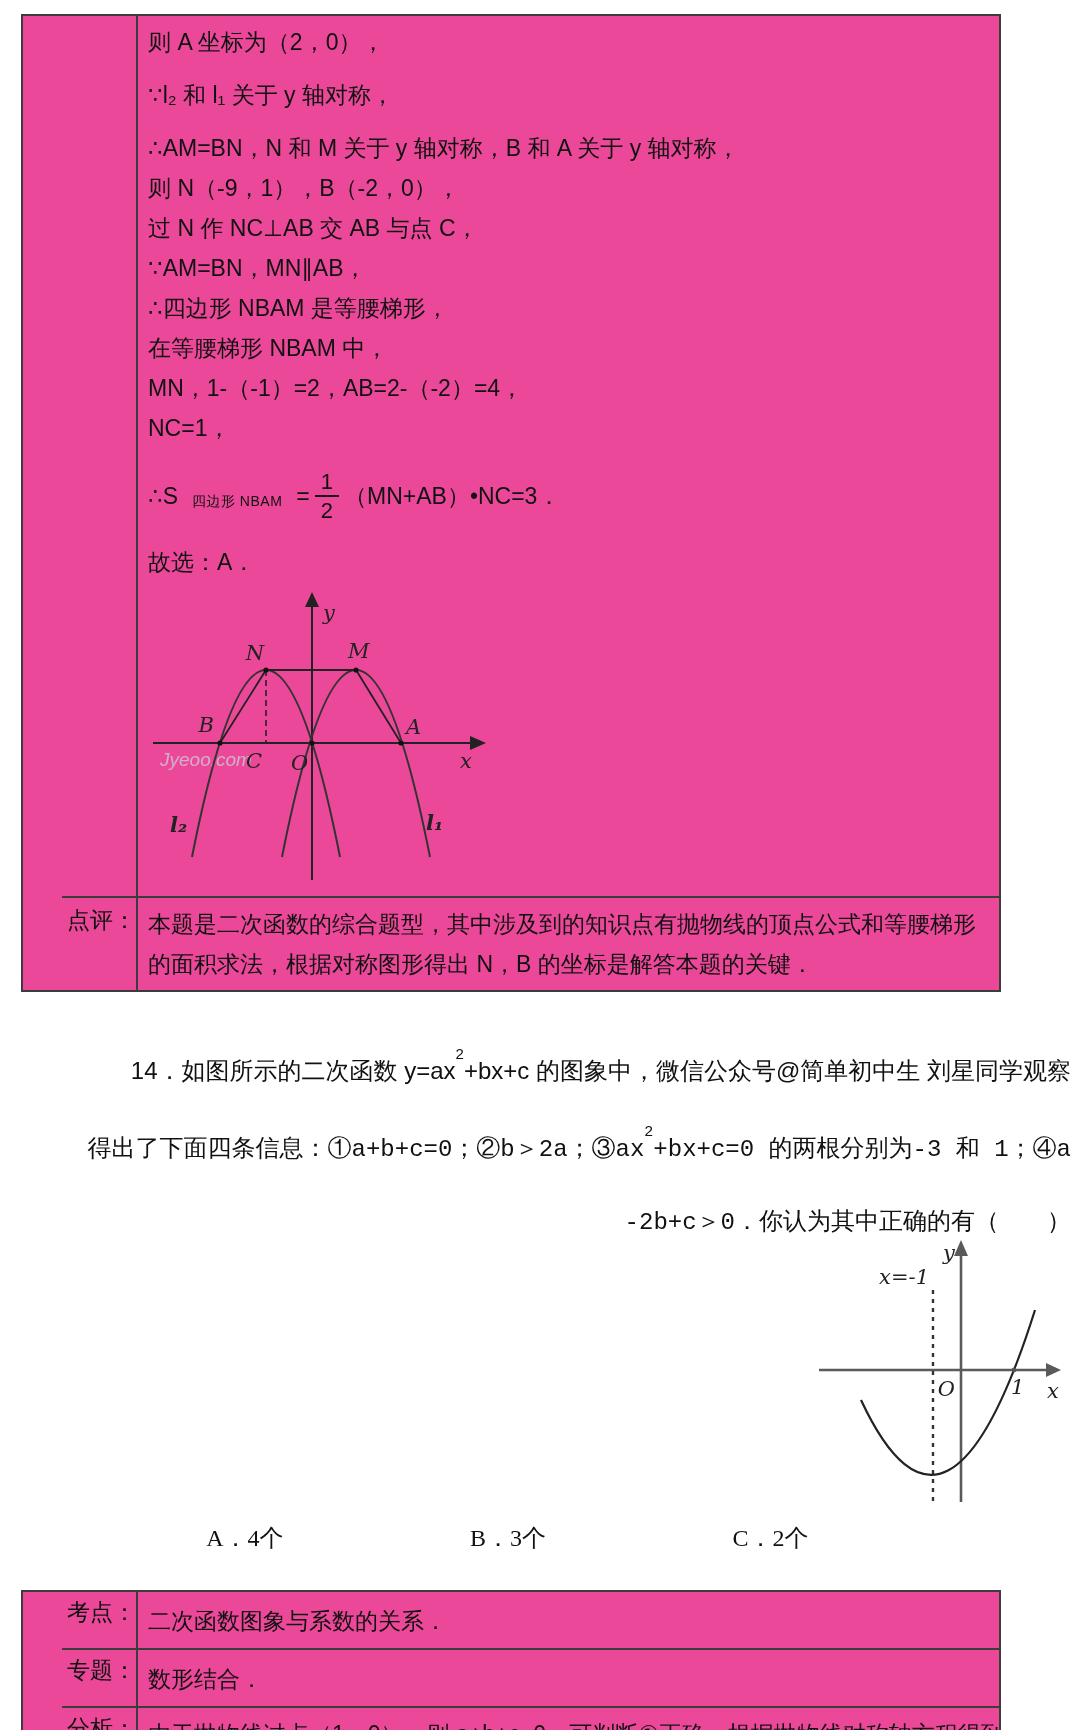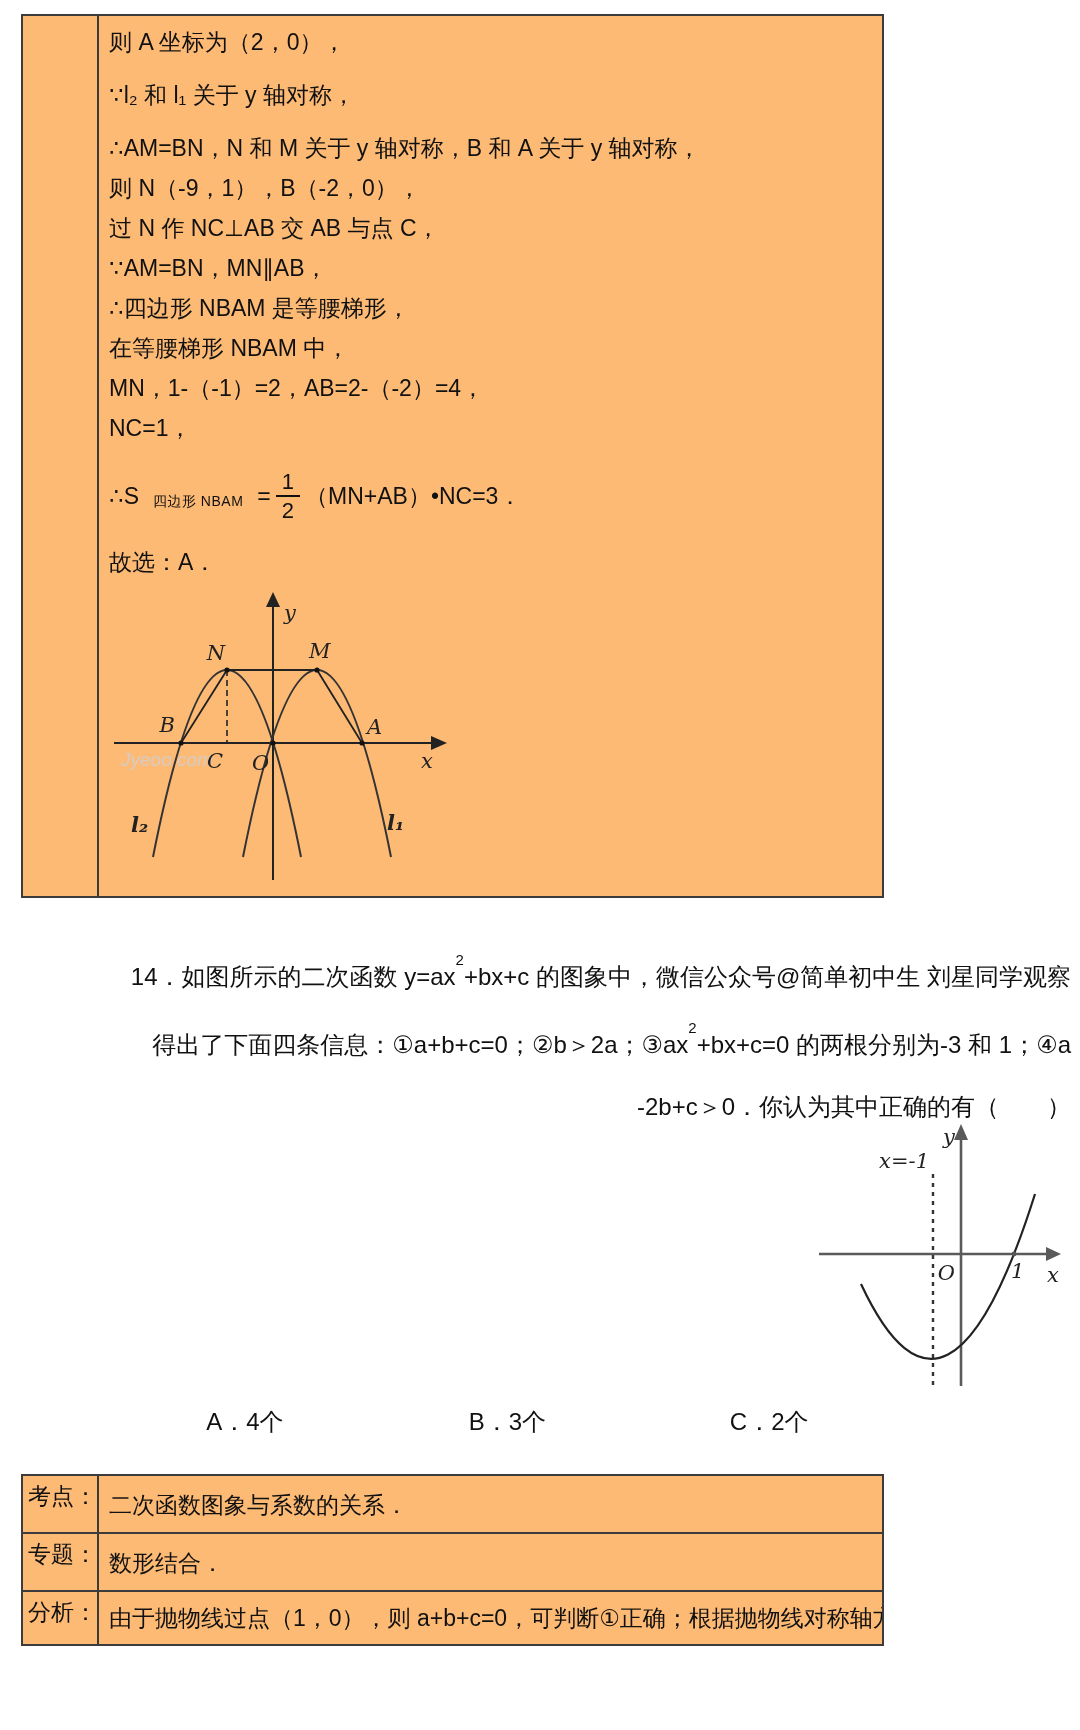--- a/index.html
+++ b/index.html
@@ -5,21 +5,21 @@
   * { margin:0; padding:0; box-sizing:border-box; }
   html,body { background:#ffffff; }
   body {
     width:1080px; height:1730px; overflow:hidden; position:relative;
     font-family:"Liberation Sans","DejaVu Sans",sans-serif;
     color:#111; -webkit-font-smoothing:antialiased;
   }
   .page { padding-left:21px; padding-right:9px; padding-top:14px; }
 
   
-  .doc-table { border:2px solid #3c3c3c; width:863px; background:#fdba74; }
+  .doc-table { border:2px solid #3c3c3c; width:980px; background:#ec4899;padding-left:39px; }
   .trow { display:flex; align-items:stretch; }
   .trow + .trow { border-top:2px solid #3c3c3c; }
   .tlabel {
     width:76px; flex:0 0 76px; border-right:2px solid #3c3c3c;
     font-size:23px; padding:7px 2px 0 5px; white-space:nowrap; overflow:hidden;
   }
   .tcontent { flex:1 1 auto; padding:6px 10px 6px 10px; overflow:hidden; }
 
   
   .sol-line { font-size:23px; line-height:40px; white-space:nowrap; }
@@ -29,25 +29,25 @@
   .frac { display:inline-flex; flex-direction:column; align-items:center; margin:0 5px; line-height:1.15; font-size:22px; }
   .frac .num { border-bottom:2px solid #111; padding:0 6px 1px 6px; }
   .frac .den { padding-top:1px; }
   .fig1-wrap { margin:8px 0 4px 0; }
 
   .comment-line { font-size:23px; line-height:40px; white-space:nowrap; }
 
   
   .q-block { margin-top:50px;text-align:right; }
   .q-line { font-size:24px; line-height:46px; white-space:nowrap; }
-  .q-line + .q-line { margin-top:16px; }
+  .q-line + .q-line { margin-top:27px;font-family:Liberation Mono, monospace; }
   .qsup { font-size:15px; position:relative; top:-11px; }
   .fig2-wrap { margin-top:-8px; margin-left:8px; }
 
-  .choices { display:flex; margin-top:12px; }
+  .choices { display:flex; margin-top:12px;font-family:Liberation Serif, serif; }
   .choice { width:25%; font-size:24px; white-space:nowrap; }
 
   
   .meta-table { margin-top:36px; }
   .meta-table .tlabel { font-size:23px; padding-top:5px; }
   .meta-row-content { font-size:23px; line-height:38px; white-space:nowrap; padding-top:4px; padding-bottom:2px; }
   .analysis-line { font-size:23px; line-height:40px; white-space:nowrap; }
 
   
   .fig-label { font-family:"DejaVu Serif","Liberation Serif",serif; font-style:italic; font-size:21px; fill:#222; }
@@ -118,20 +118,27 @@
             <text x="143" y="180" class="fig-label">O</text>
             <text x="175" y="30" class="fig-label">y</text>
             <text x="312" y="178" class="fig-label">x</text>
             <text x="22" y="242" class="fig-label-bold">l₂</text>
             <text x="278" y="240" class="fig-label-bold">l₁</text>
           </svg>
         </div>
       </div>
     </div>
 
+    <div class="trow">
+      <div class="tlabel">点评：</div>
+      <div class="tcontent">
+        <div class="comment-line">本题是二次函数的综合题型，其中涉及到的知识点有抛物线的顶点公式和等腰梯形</div>
+        <div class="comment-line">的面积求法，根据对称图形得出 N，B 的坐标是解答本题的关键．</div>
+      </div>
+    </div>
   </div>
 
   <div class="q-block">
     <div class="q-line"><span>14．如图所示的二次函数 y=ax</span><sup class="qsup">2</sup><span>+bx+c 的图象中，微信公众号@简单初中生 刘星同学观察</span></div>
     <div class="q-line"><span>得出了下面四条信息：①a+b+c=0；②b＞2a；③ax</span><sup class="qsup">2</sup><span>+bx+c=0 的两根分别为-3 和 1；④a</span></div>
     <div class="q-line">-2b+c＞0．你认为其中正确的有（　　）</div>
 
     <div class="fig2-wrap">
       <svg width="260" height="268" viewBox="0 0 260 268">
 

